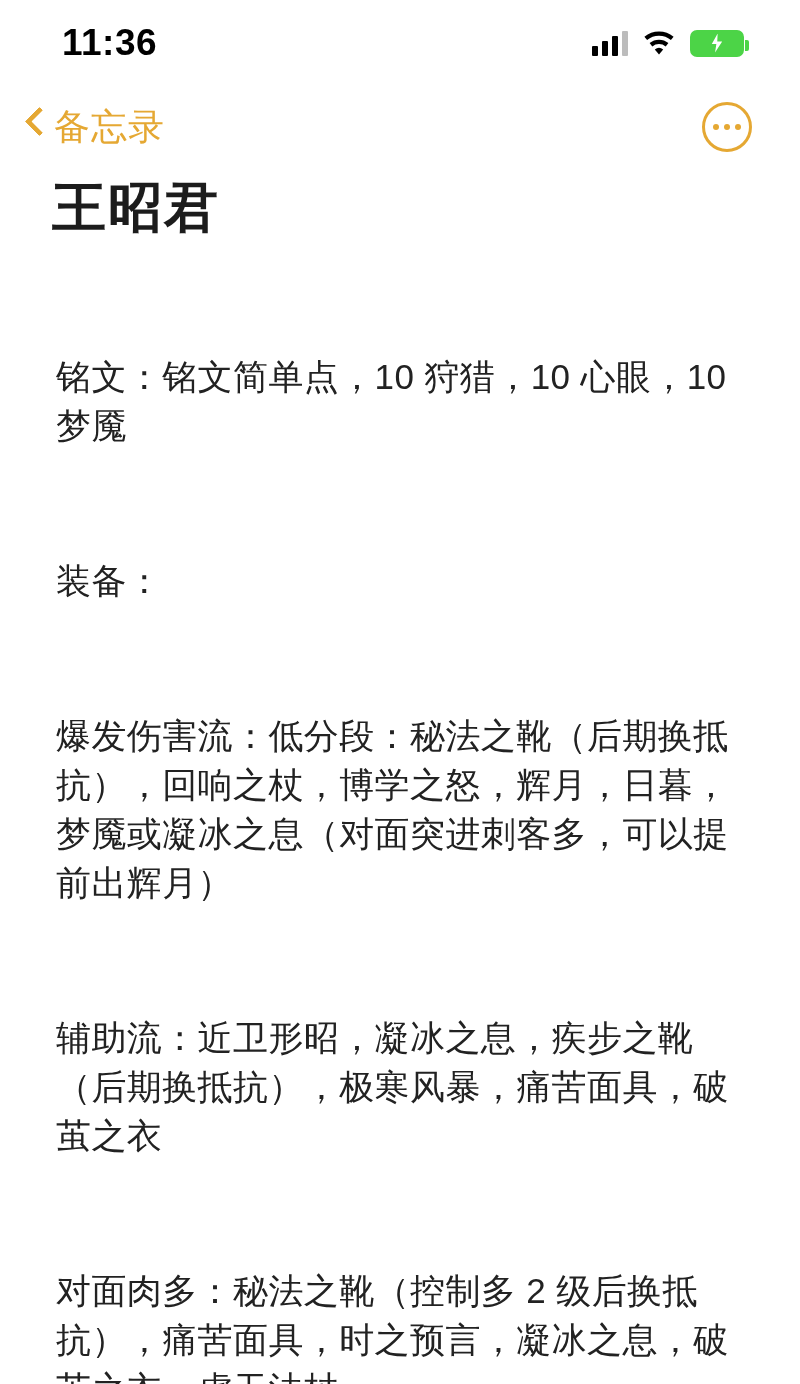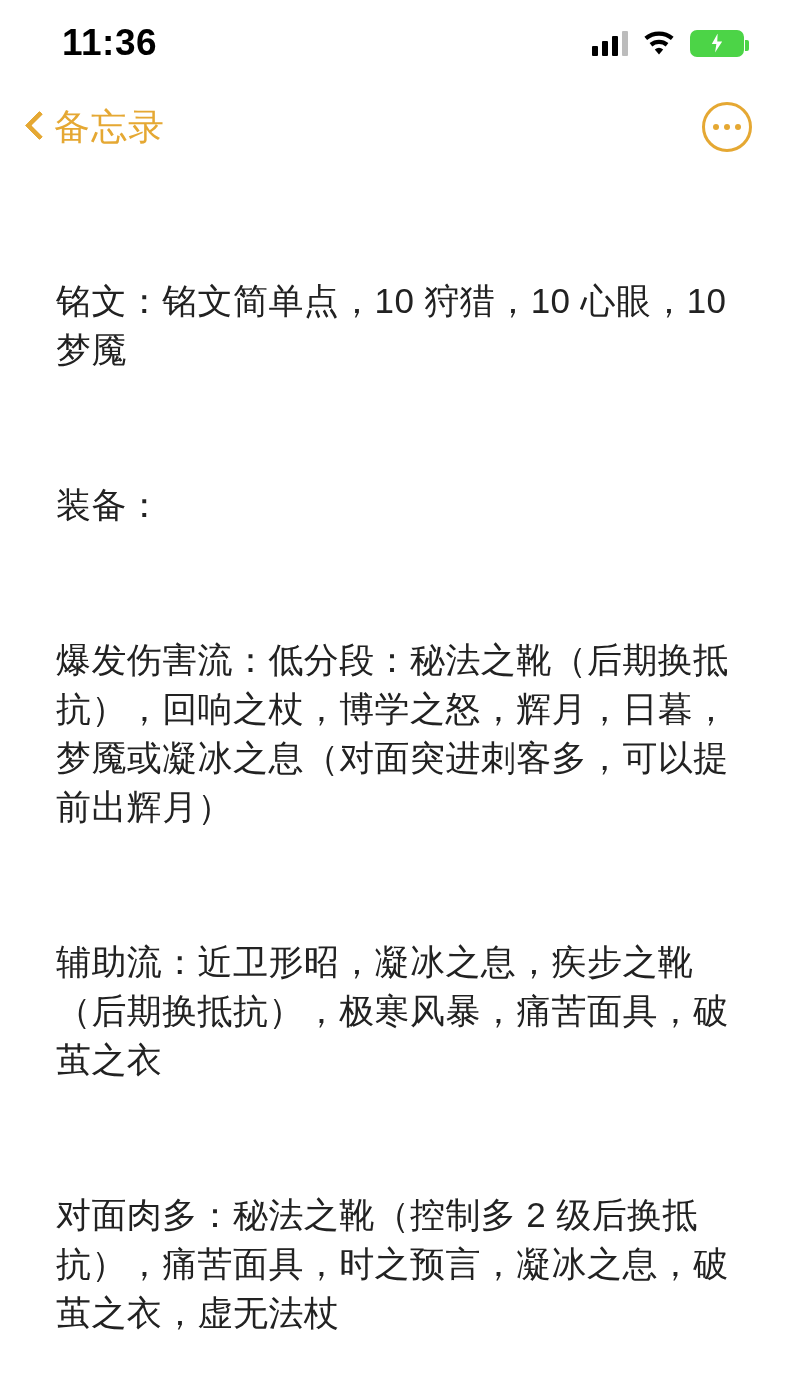--- a/index.html
+++ b/index.html
@@ -88,21 +88,21 @@
   
   .nav-bar {
     height: 82px;
     display: flex;
     align-items: center;
     justify-content: space-between;
     padding: 0 48px 0 22px;
   }
   .back-group {
     display: flex;
-    align-items: center;
+    align-items: flex-start;
     gap: 6px;
     color: #e5a833;
   }
   .chev {
     width: 26px;
     height: 40px;
     position: relative;
   }
   .chev::before {
     content: "";
@@ -195,20 +195,21 @@
       <span class="back-label">备忘录</span>
     </div>
     <div class="more-btn">
       <span></span>
         <span></span>
         <span></span>
     </div>
   </div>
 
   <div class="note">
+    <div class="note-title">王昭君</div>
     <div class="note-body">
       <p class="para">铭文：铭文简单点，10 狩猎，10 心眼，10 梦魇</p>
       <p class="para">装备：</p>
       <p class="para">爆发伤害流：低分段：秘法之靴（后期换抵抗），回响之杖，博学之怒，辉月，日暮，梦魇或凝冰之息（对面突进刺客多，可以提前出辉月）</p>
       <p class="para">辅助流：近卫形昭，凝冰之息，疾步之靴（后期换抵抗），极寒风暴，痛苦面具，破茧之衣</p>
       <p class="para">对面肉多：秘法之靴（控制多 2 级后换抵抗），痛苦面具，时之预言，凝冰之息，破茧之衣，虚无法杖</p>
       
       
       
       

